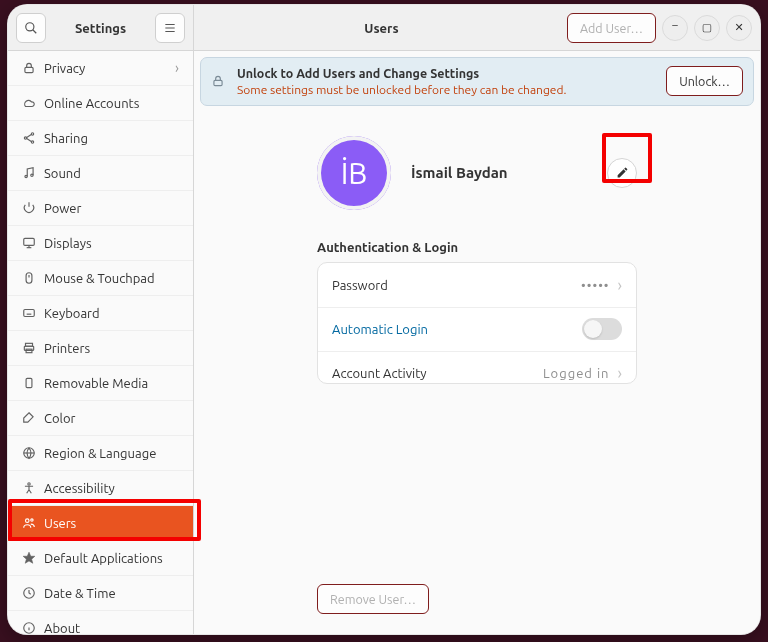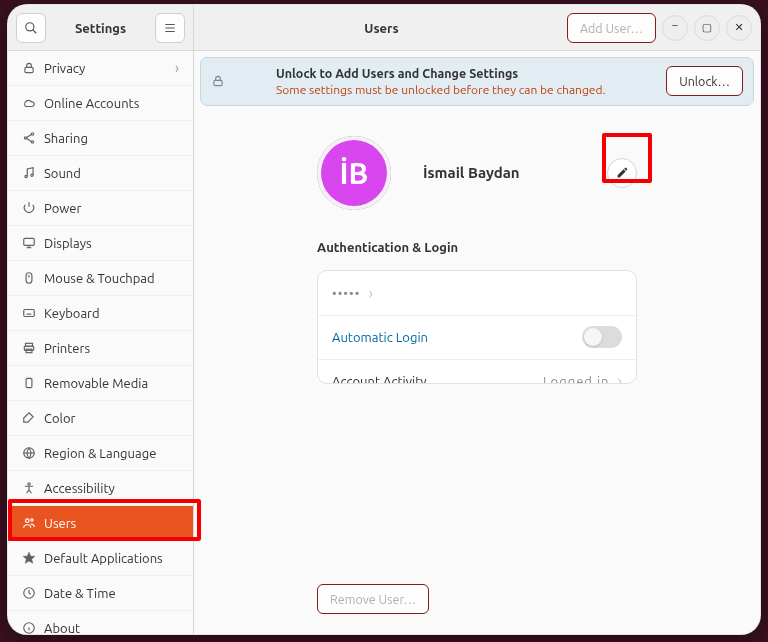--- a/index.html
+++ b/index.html
@@ -137,56 +137,56 @@
     display: flex;
     align-items: center;
     background: #e2edf3;
     border: 1px solid #c7d6e1;
     border-radius: 7px;
     margin: 6px;
     padding: 8px 10px;
     gap: 12px;
   }
   .info-bar .lock { color: #7b8b96; }
-  .info-texts { flex: 1; line-height: 1.25; margin-left: 39px; }
+  .info-texts { flex: 1; line-height: 1.25; }
   .info-title { font-weight: 600; font-size: 12.5px; }
   .info-sub { font-size: 12px; color: #c2410c; }
   .content {
     flex: 1;
     overflow: auto;
     padding: 18px 40px 20px 40px;
     display: flex;
     flex-direction: column;
     align-items: center;
   }
   .profile-row {
     display: flex;
     align-items: center;
     gap: 20px;
     margin: 6px 0 30px 0;
     width: 320px;
   }
   .avatar {
     width: 74px; height: 74px;
     border-radius: 50%;
-    background: #d946ef;
+    background: #8b5cf6;
     color: #fff;
-    font-weight: 700;
+    font-weight: 400;
     font-size: 30px;
     display: flex; align-items: center; justify-content: center;
     box-shadow: inset 0 0 0 4px #f3f3f3;
   }
-  .user-name { font-weight: 600; font-size: 15px; flex: 1; margin-left: 12px; }
+  .user-name { font-weight: 600; font-size: 15px; flex: 1; }
   .edit-circle {
     width: 30px; height: 30px; border-radius: 50%;
     background: #fff; border: 1px solid #d5d5d5;
     display: flex; align-items: center; justify-content: center;
     cursor: pointer;
   }
-  .section-title { font-weight: 600; font-size: 13px; margin-bottom: 16px; width: 320px; }
+  .section-title { font-weight: 600; font-size: 13px; margin-bottom: 8px; width: 320px; }
   .list {
     width: 320px;
     border: 1px solid #e2e2e2;
     border-radius: 10px;
     overflow: hidden;
     background: #fff;
   }
   .row {
     display: flex;
     align-items: center;
@@ -464,20 +464,21 @@
           <div class="edit-circle">
             <svg width="13" height="13" viewBox="0 0 24 24" fill="#333">
                 <path d="M3 17.25V21h3.75L17.81 9.94l-3.75-3.75L3 17.25zM20.71 7.04a1 1 0 0 0 0-1.41l-2.34-2.34a1 1 0 0 0-1.41 0l-1.83 1.83 3.75 3.75 1.83-1.83z"></path>
               </svg>
           </div>
         </div>
 
         <div class="section-title">Authentication &amp; Login</div>
         <div class="list" id="auth-list">
             <div class="row">
+              <span class="label">Password</span>
               <span class="value">•••••</span>
               <span class="chev-r">›</span>
             </div>
             <div class="row disabled">
               <span class="label">Automatic Login</span>
               <div class="switch"></div>
             </div>
             <div class="row">
               <span class="label">Account Activity</span>
               <span class="value">Logged in</span>

